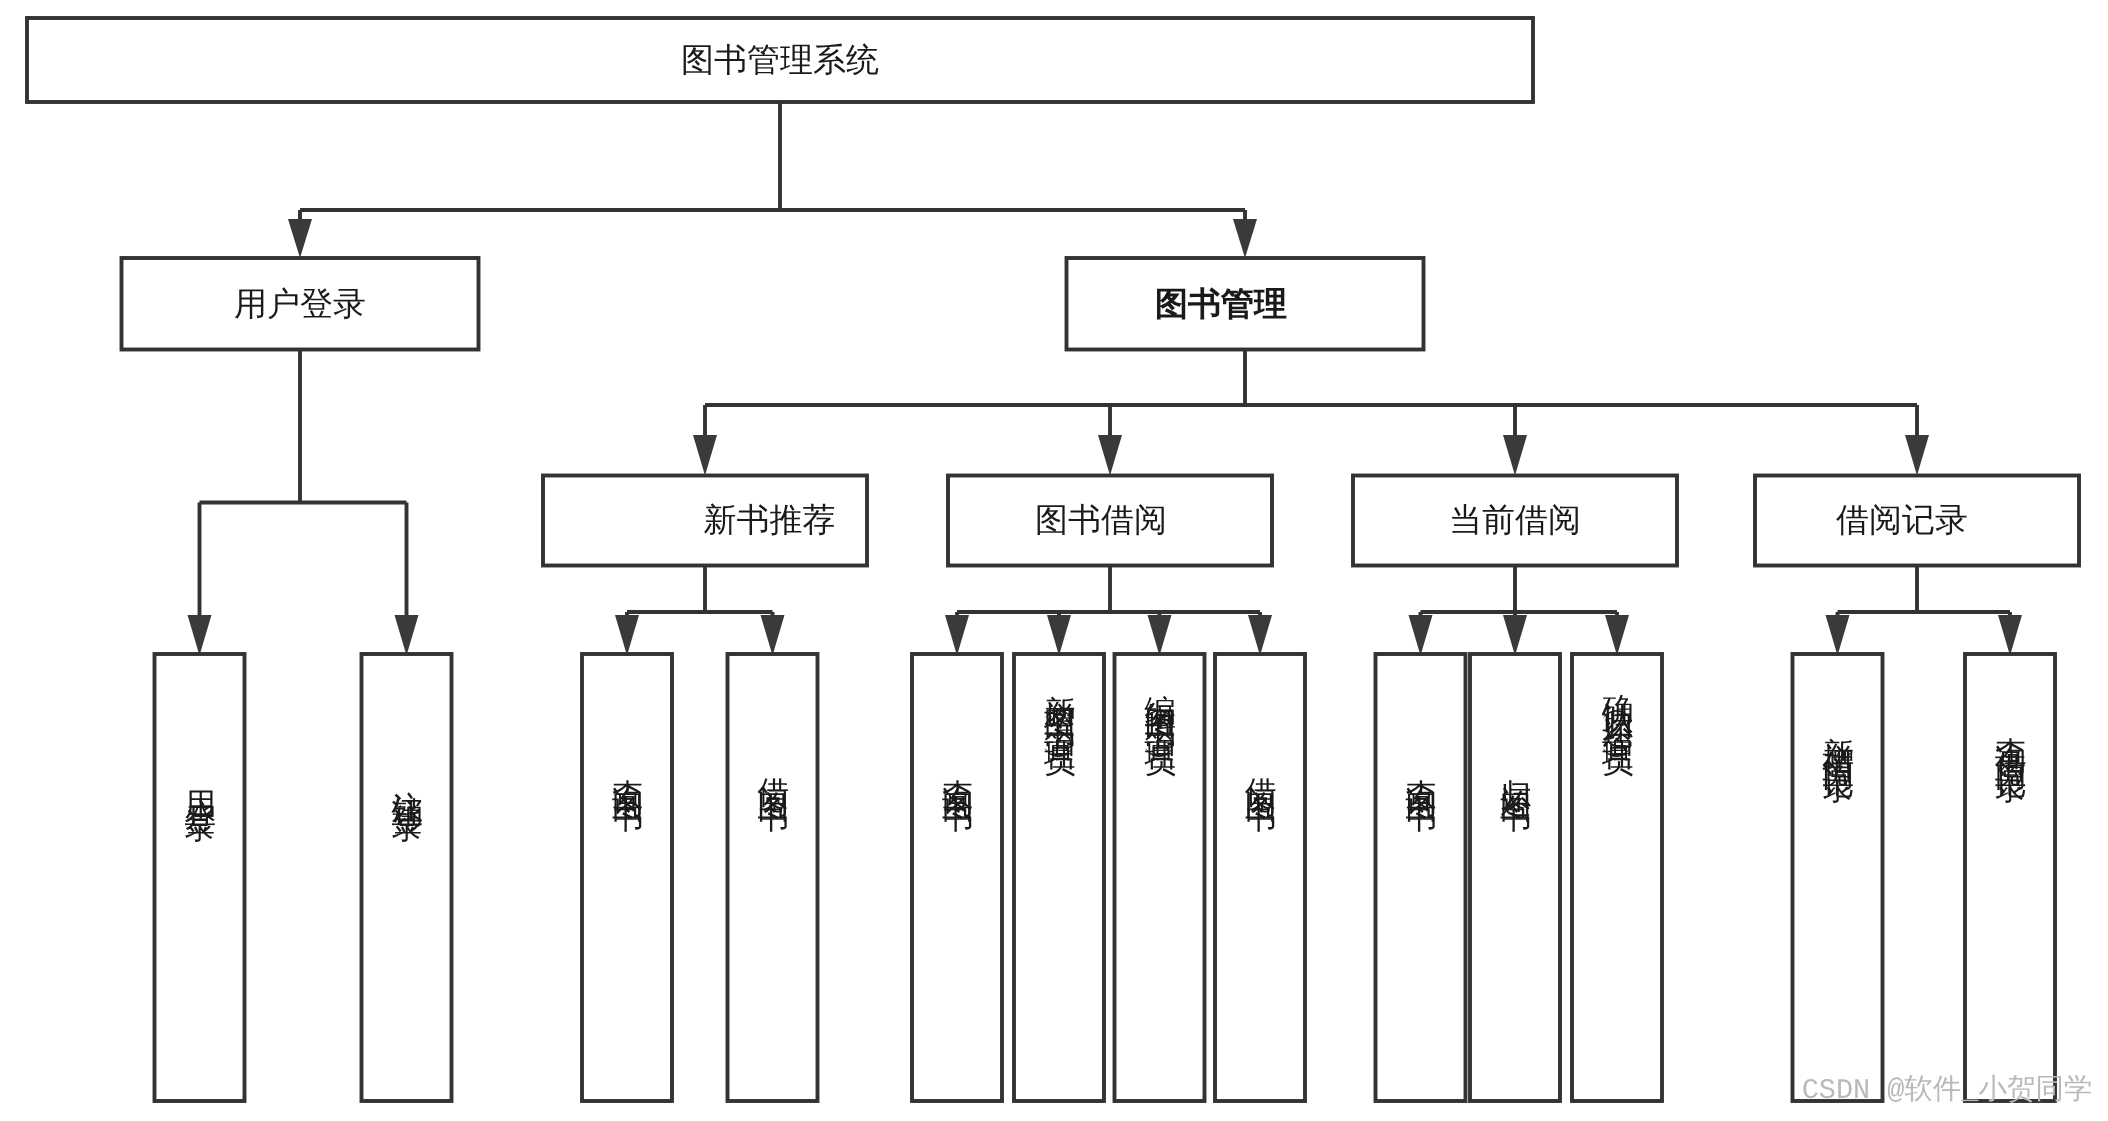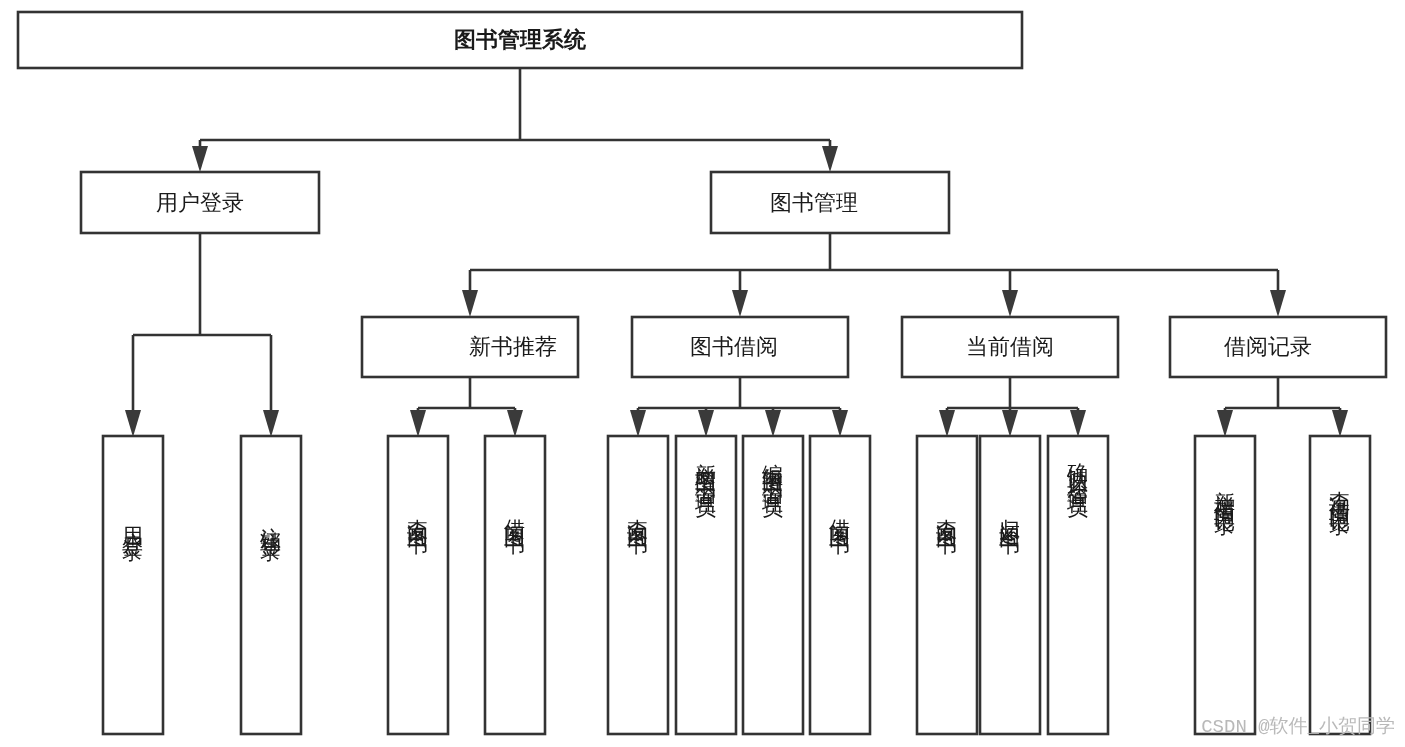--- a/index.html
+++ b/index.html
@@ -170,28 +170,28 @@
       <rect class="node-rect" x="743" y="436" width="60" height="298"></rect>
       <rect class="node-rect" x="810" y="436" width="60" height="298"></rect>
       <rect class="node-rect" x="917" y="436" width="60" height="298"></rect>
       <rect class="node-rect" x="980" y="436" width="60" height="298"></rect>
       <rect class="node-rect" x="1048" y="436" width="60" height="298"></rect>
       <rect class="node-rect" x="1195" y="436" width="60" height="298"></rect>
       <rect class="node-rect" x="1310" y="436" width="60" height="298"></rect>
     </g>
   </svg>
 
-  <div class="hlabel-wrap" style="left:18px; top:12px; width:1004px; height:56px;font-weight:bold;">
+  <div class="hlabel-wrap" style="left:18px; top:12px; width:1004px; height:56px;">
     <span class="hlabel-text">图书管理系统</span>
   </div>
 
   <div class="hlabel-wrap" style="left:81px; top:172px; width:238px; height:61px;">
     <span class="hlabel-text">用户登录</span>
   </div>
-  <div class="hlabel-wrap" style="left:711px; top:172px; width:206px; height:61px;">
+  <div class="hlabel-wrap" style="left:711px; top:172px; width:206px; height:61px;font-weight:bold;">
     <span class="hlabel-text">图书管理</span>
   </div>
 
   <div class="hlabel-wrap" style="left:362px; top:317px; width:216px; height:60px;margin-left:43px;">
     <span class="hlabel-text">新书推荐</span>
   </div>
   <div class="hlabel-wrap" style="left:632px; top:317px; width:204px; height:60px;">
     <span class="hlabel-text">图书借阅</span>
   </div>
   <div class="hlabel-wrap" style="left:902px; top:317px; width:216px; height:60px;">

